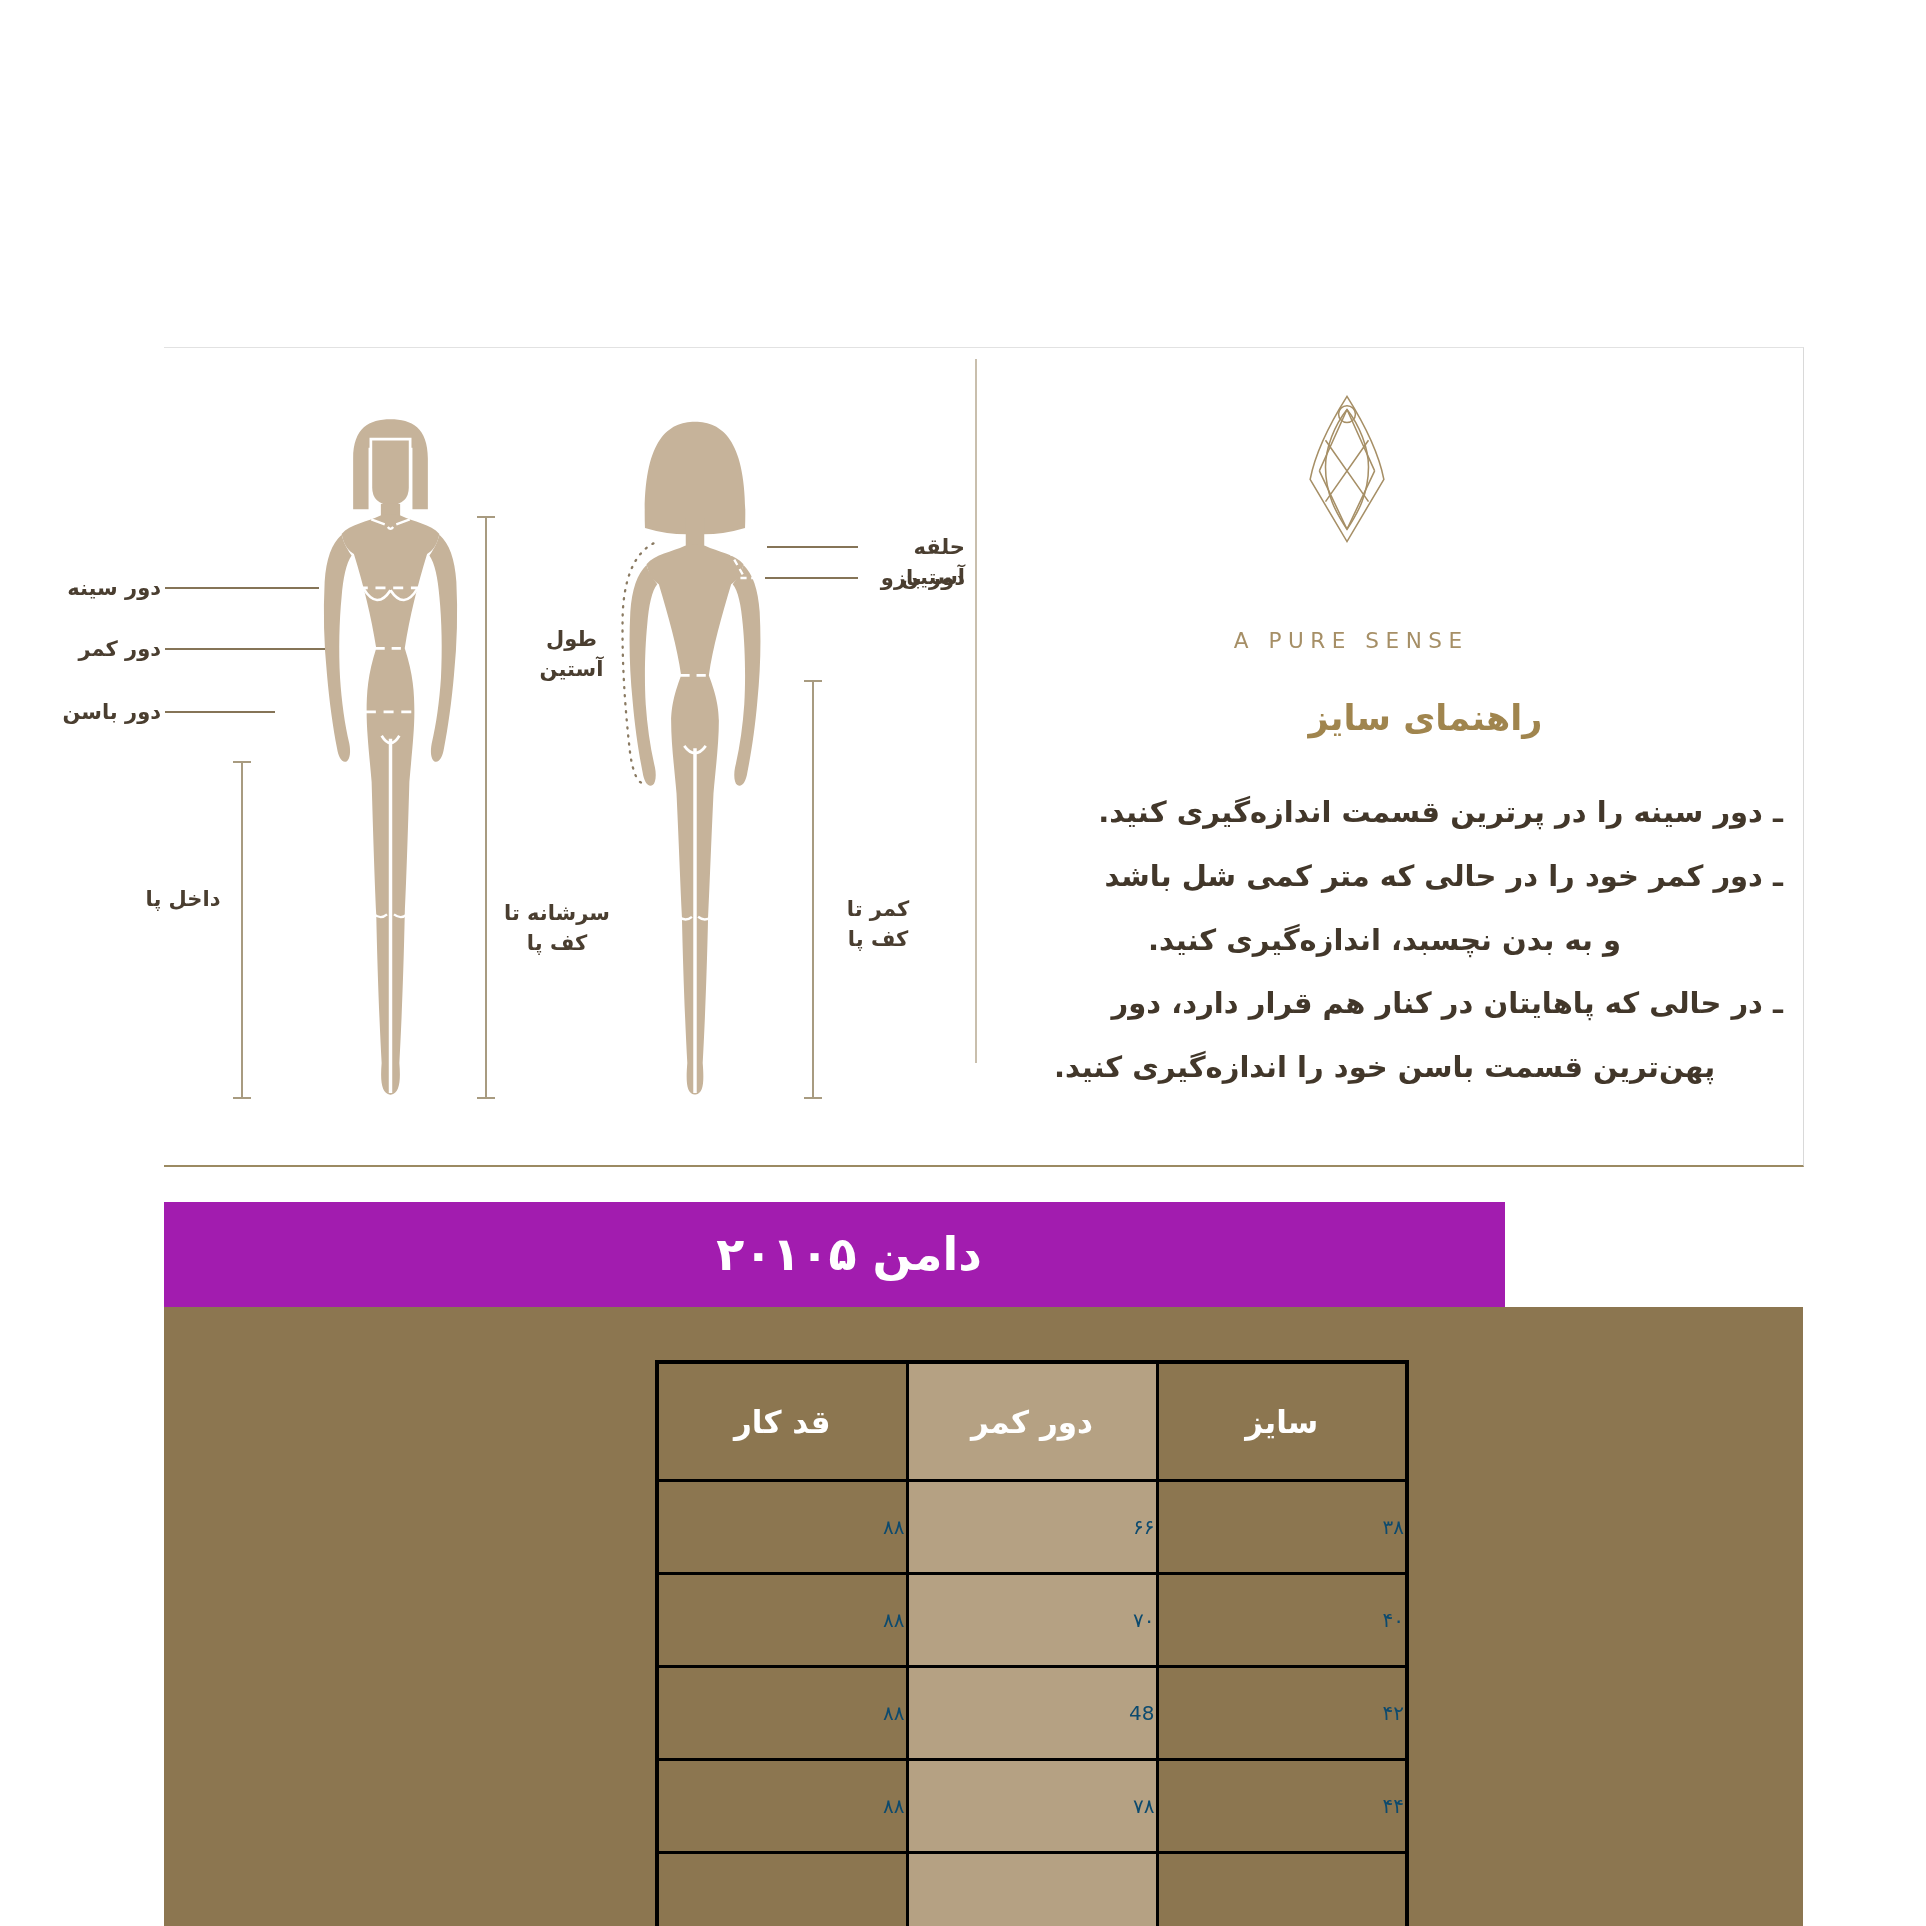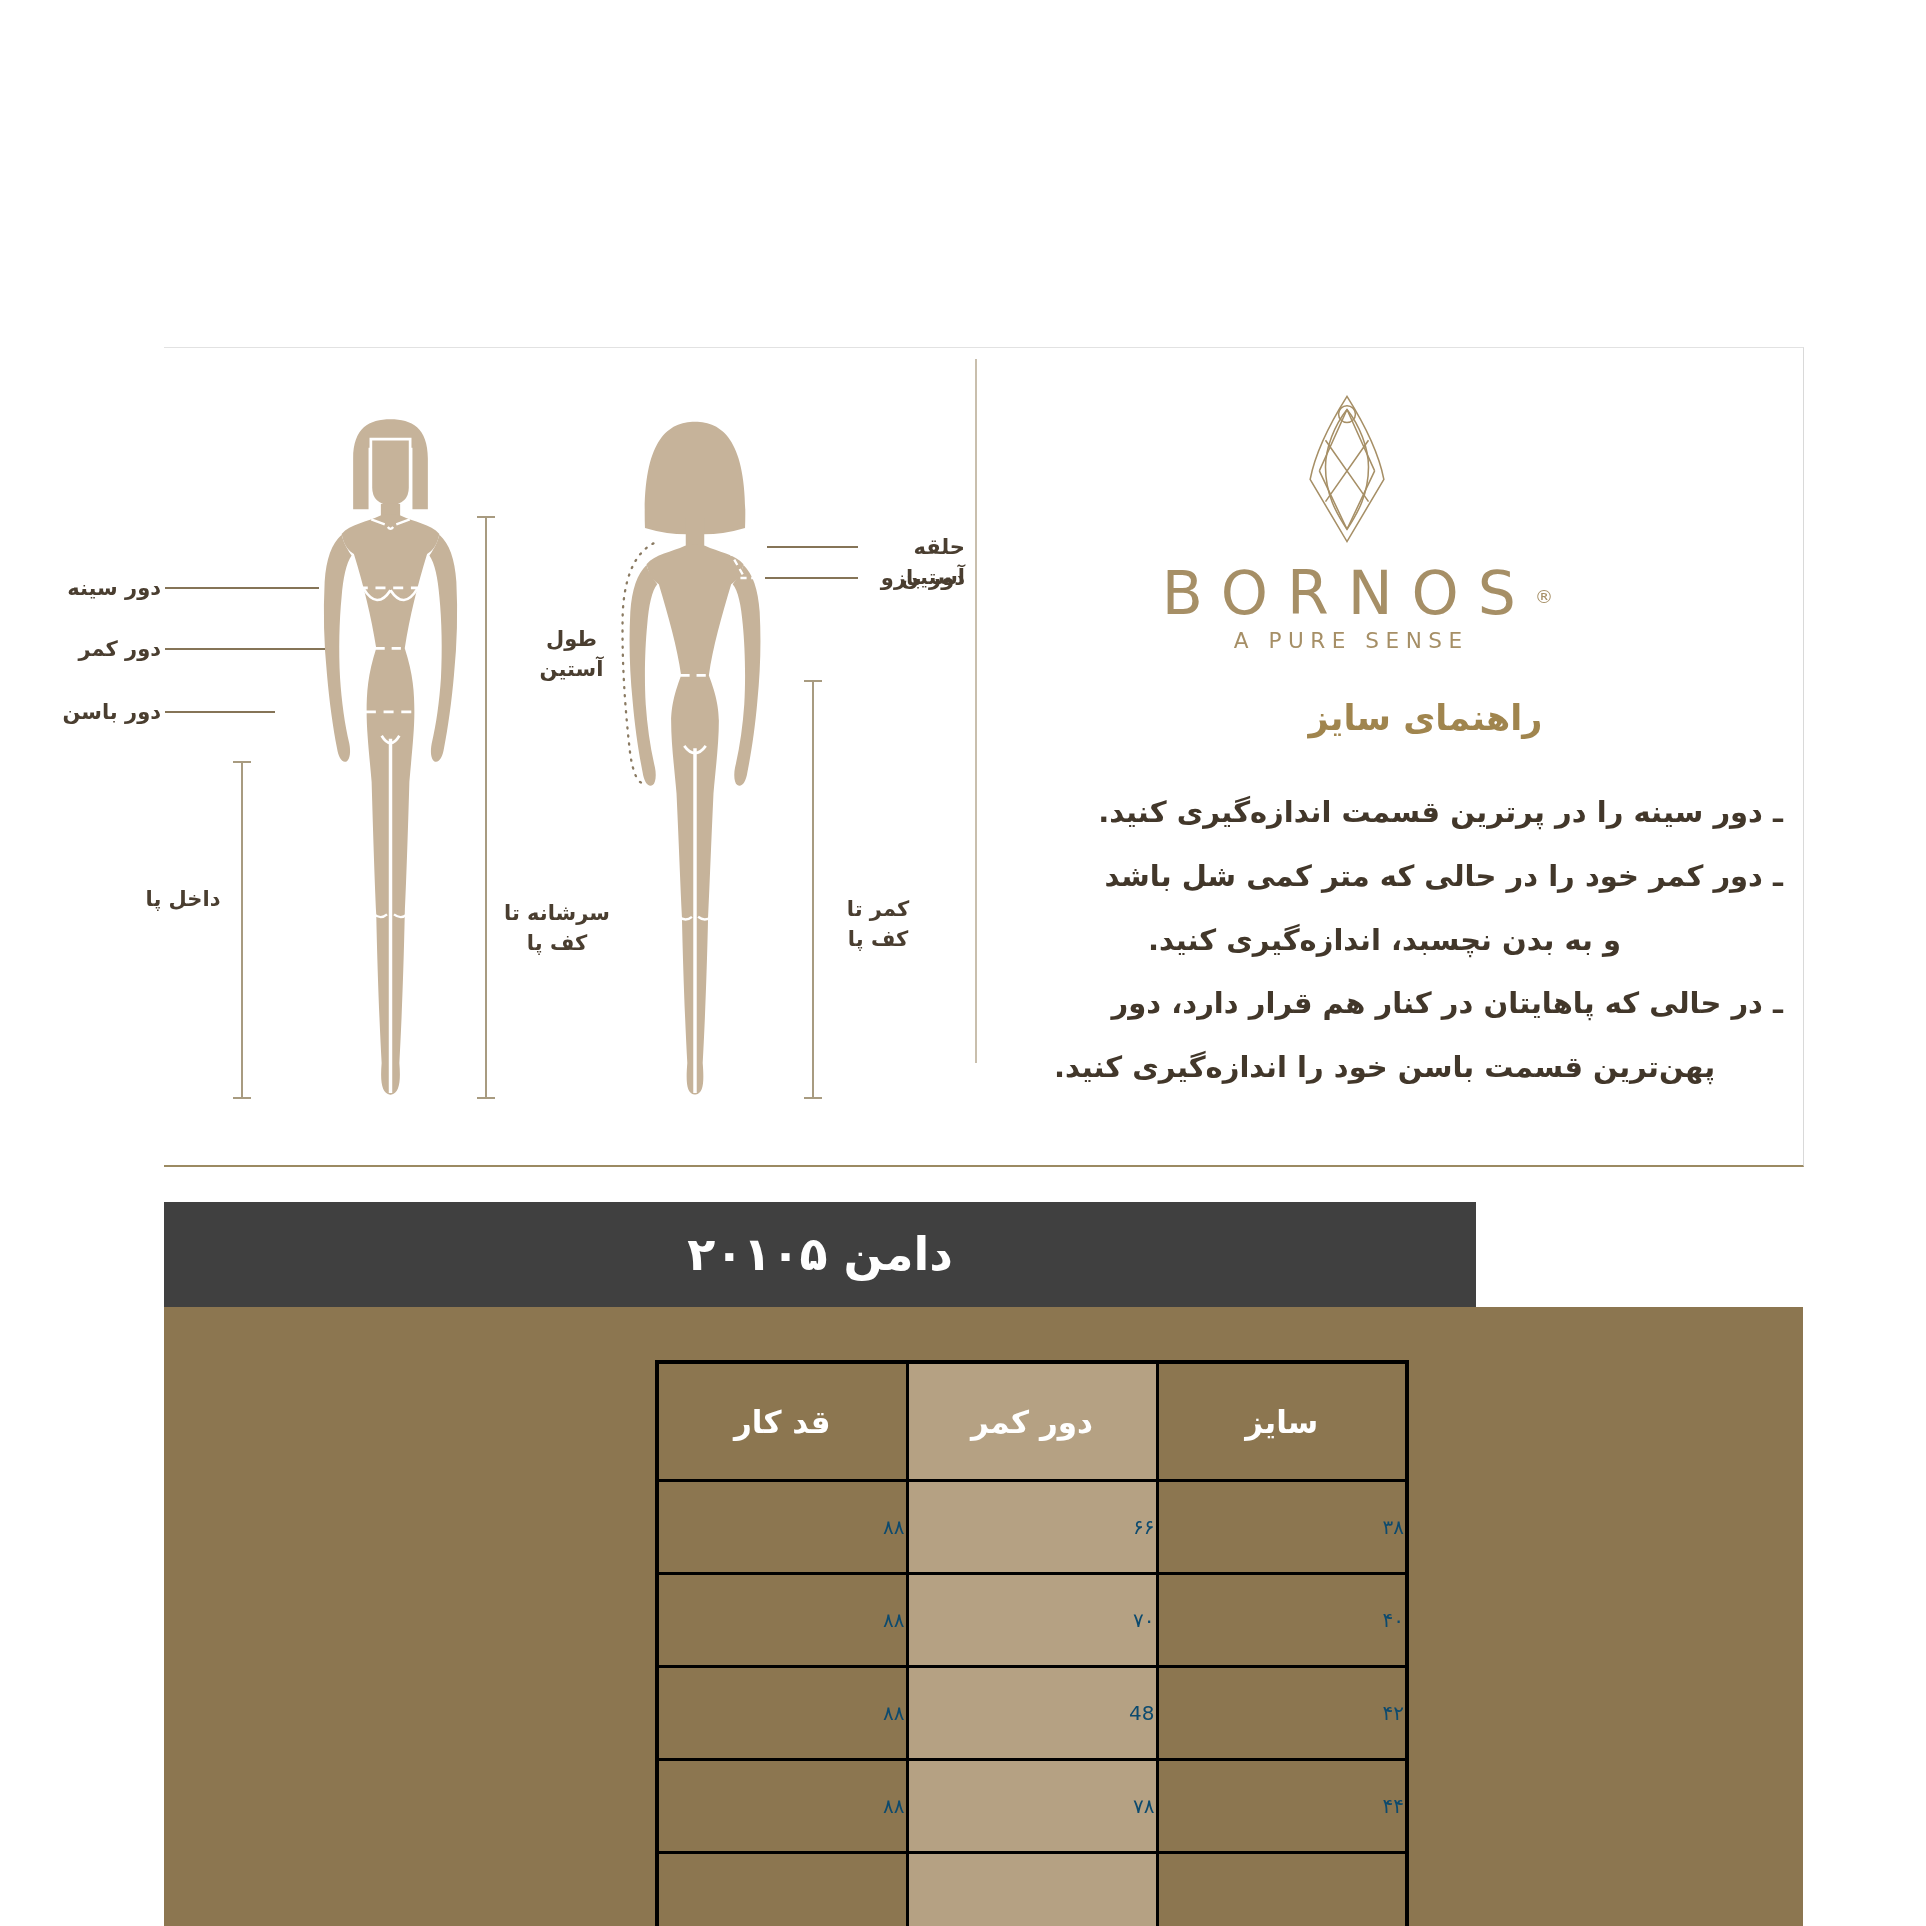--- a/index.html
+++ b/index.html
@@ -27,21 +27,21 @@
   .brandreg{font-size:18.5px;letter-spacing:0;vertical-align:10.8px;}
   .tagline{left:1040px;top:628px;width:616px;text-align:center;color:#a68f66;
            font-size:21.6px;letter-spacing:6.5px;white-space:nowrap;text-indent:6.5px;}
   .sg-title{left:1048px;top:698px;width:755px;text-align:center;color:#a0854e;
             font-size:35px;font-weight:bold;direction:rtl;}
   .instr{left:986px;width:797px;color:#42372a;font-size:29px;font-weight:600;direction:rtl;white-space:nowrap;}
   .instr.r{text-align:right;}
   .instr.c{text-align:center;}
 
   
-  .band{left:164px;top:1202px;width:1312px;height:105px;background:#404040;}
+  .band{left:164px;top:1202px;width:1312px;height:105px;background:#a21caf;padding-left:29px;}
   .band-title{width:100%;text-align:center;color:#ffffff;font-size:46px;font-weight:bold;
               line-height:105px;direction:rtl;}
   .section{left:164px;top:1307px;width:1639px;height:1017px;background:#8c7650;}
 
   table.size{position:absolute;left:655px;top:1360px;width:754px;border-collapse:collapse;
              table-layout:fixed;direction:rtl;}
   table.size th,table.size td{border:3.1px solid #000000;vertical-align:middle;}
   table.size{border:4.2px solid #000000;}
   table.size th{height:113px;color:#ffffff;font-size:31px;font-weight:bold;}
   table.size td{height:88px;color:#0c4a6e;font-size:20px;}
@@ -126,21 +126,20 @@
   <div class="abs flabel" style="left:832px;top:894px;width:92px;">کمر تا کف پا</div>
 
   <svg class="abs" style="left:1304px;top:394px;" width="86" height="150" viewBox="0 0 224 390">
     <g fill="none" stroke="#a68f66" stroke-width="4">
       <path d="M112,6 Q34,130 16,222 L112,384 L208,222 Q190,130 112,6 Z"></path>
       <path d="M112,40 C80,80 56,140 56,190 C56,260 84,310 112,352 C140,310 168,260 168,190 C168,140 144,80 112,40 Z"></path>
       <path d="M56,120 L168,280 M168,120 L56,280 M112,40 L40,200 M112,40 L184,200 M40,200 L112,352 M184,200 L112,352"></path>
       <circle cx="112" cy="52" r="22"></circle>
     </g>
   </svg>
-  <div class="abs brandword"><span>BORNOS</span><span class="brandreg">®</span></div>
   <div class="abs tagline">A PURE SENSE</div>
 
   <div class="abs sg-title">راهنمای سایز</div>
   <div class="abs instr r" style="top:795px;">ـ دور سینه را در پرترین قسمت اندازه‌گیری کنید.</div>
   <div class="abs instr r" style="top:859px;">ـ دور کمر خود را در حالی که متر کمی شل باشد</div>
   <div class="abs instr c" style="top:923px;">و به بدن نچسبد، اندازه‌گیری کنید.</div>
   <div class="abs instr c" style="top:1050px;">پهن‌ترین قسمت باسن خود را اندازه‌گیری کنید.</div>
   <div class="abs instr r" style="top:986px;">ـ در حالی که پاهایتان در کنار هم قرار دارد، دور</div>
 
   <div class="abs band">

